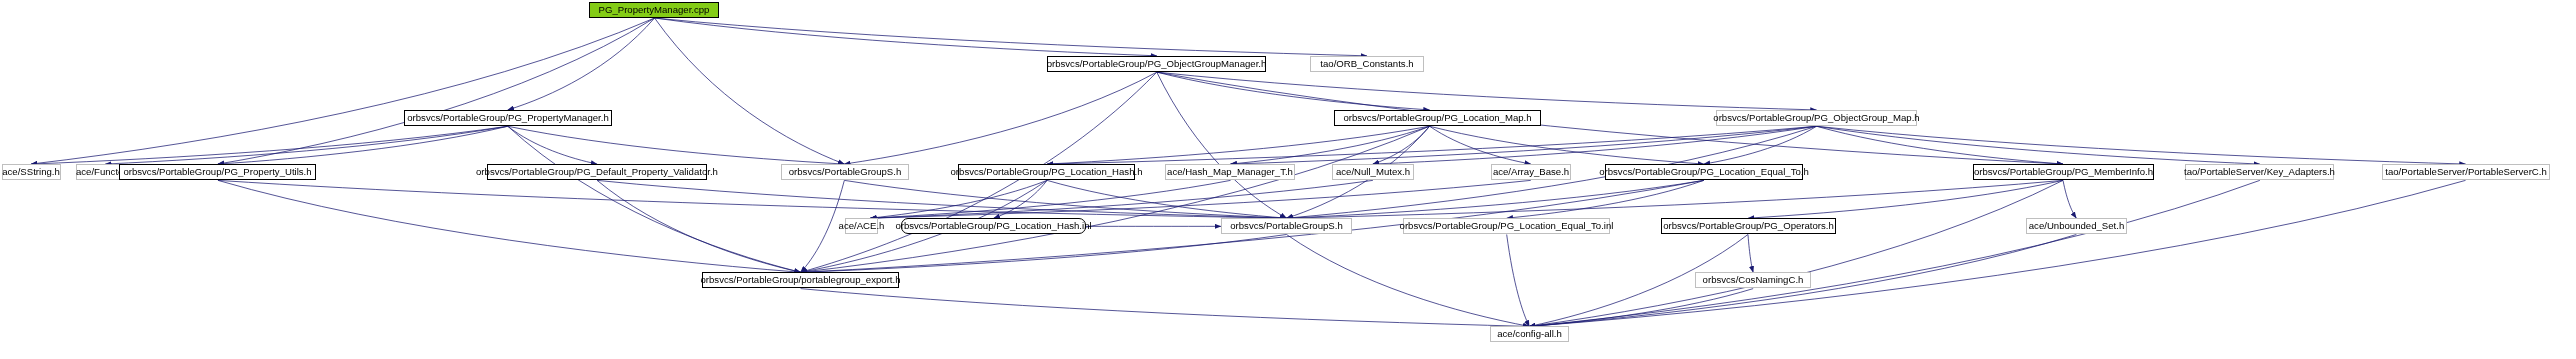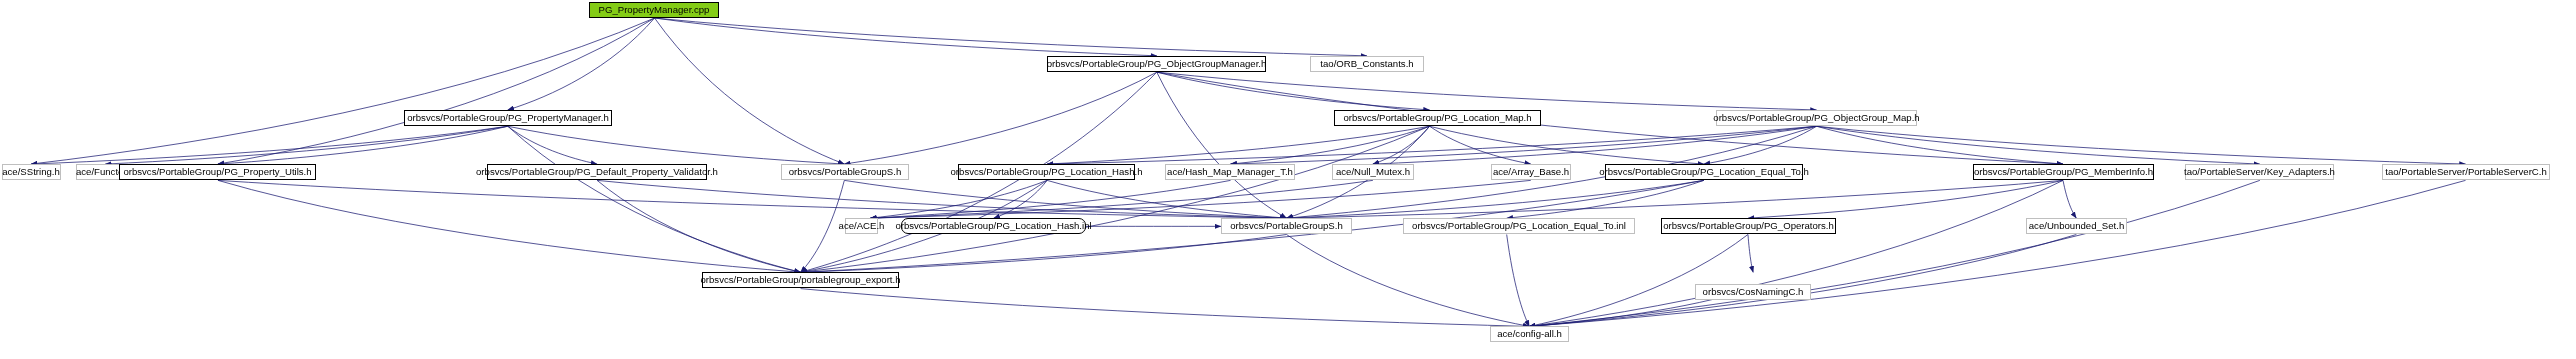--- a/index.html
+++ b/index.html
@@ -190,33 +190,33 @@
       </div>
       <div class="node light" style="left: 845px; top: 218px; width: 33px;">
         <span class="node-label">ace/ACE.h</span>
       </div>
       <div class="node solid" style="left: 901px; top: 218px; width: 185px; border-radius: 7px;">
         <span class="node-label">orbsvcs/PortableGroup/PG_Location_Hash.inl</span>
       </div>
       <div class="node light" style="left: 1221px; top: 218px; width: 131px;">
         <span class="node-label">orbsvcs/PortableGroupS.h</span>
       </div>
-      <div class="node light" style="left: 1403px; top: 218px; width: 232px;">
+      <div class="node light" style="left: 1403px; top: 218px; width: 207px;">
         <span class="node-label">orbsvcs/PortableGroup/PG_Location_Equal_To.inl</span>
       </div>
       <div class="node solid" style="left: 1661px; top: 218px; width: 175px;">
         <span class="node-label">orbsvcs/PortableGroup/PG_Operators.h</span>
       </div>
       <div class="node light" style="left: 2026px; top: 218px; width: 101px;">
         <span class="node-label">ace/Unbounded_Set.h</span>
       </div>
       <div class="node solid" style="left: 702px; top: 272px; width: 197px;">
         <span class="node-label">orbsvcs/PortableGroup/portablegroup_export.h</span>
       </div>
-      <div class="node light" style="left: 1695px; top: 284px; width: 116px;">
+      <div class="node light" style="left: 1695px; top: 272px; width: 116px;">
         <span class="node-label">orbsvcs/CosNamingC.h</span>
       </div>
       <div class="node light" style="left: 1490px; top: 326px; width: 79px;">
         <span class="node-label">ace/config-all.h</span>
       </div>
     </div>
 </div>
 
 
 </body></html>

